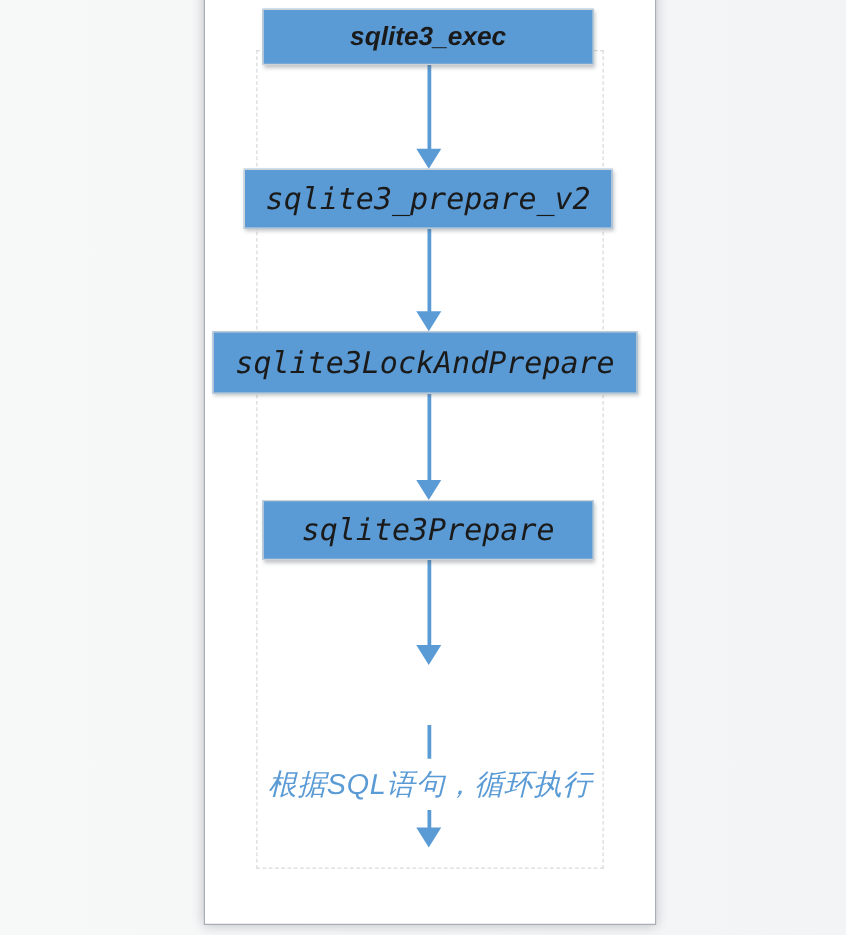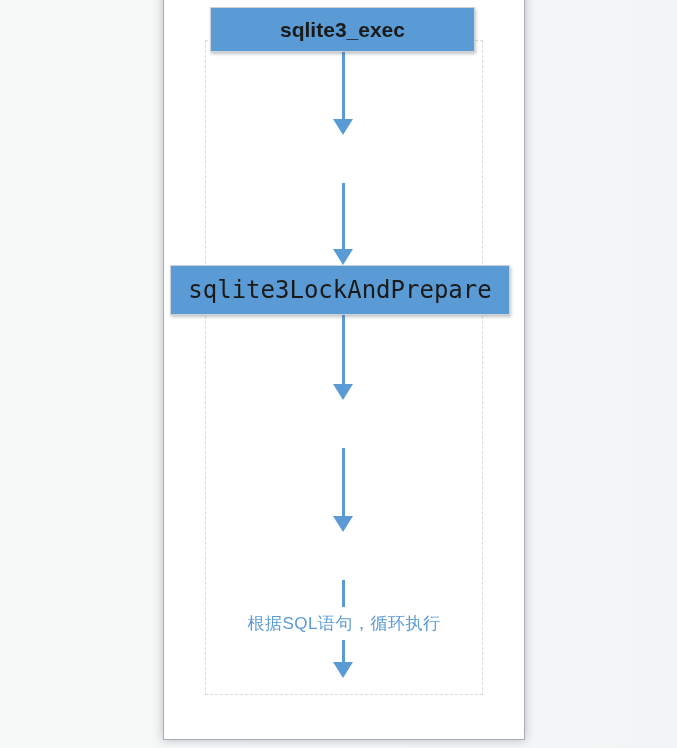--- a/index.html
+++ b/index.html
@@ -35,20 +35,21 @@
   .node{
     position:absolute;
     display:flex;align-items:center;justify-content:center;
     background:var(--node-fill);
     border:1px solid #cdd2d8;
     box-shadow:1px 2px 3px rgba(80,85,95,.35);
     color:var(--node-text);
     font-family:"DejaVu Sans Mono","Liberation Mono",monospace;
     font-size:24px;
     white-space:nowrap;
+    font-style:italic;
   }
   .node1{left:210px;top:7px;width:265px;height:45px;
          font-family:"Liberation Sans",sans-serif;font-size:21px;font-weight:600;}
   .node2{left:195px;top:135px;width:295px;height:48px;}
   .node3{left:170px;top:265px;width:340px;height:50px;text-align:center;}
   .node4{left:210px;top:400px;width:265px;height:48px;}
   .node5{left:200px;top:532px;width:285px;height:48px;}
   .node6{left:212px;top:678px;width:263px;height:50px;}
   .arrow{position:absolute;left:333px;width:20px;}
   .a1{top:52px;height:83px;}
@@ -68,22 +69,23 @@
   }
   .edge-label-wrap{
     position:absolute;left:163px;top:607px;width:362px;
     text-align:center;z-index:5;
   }
   .edge-label{
     display:inline-block;
     background:var(--panel-bg);
     padding:5px 4px;
     color:var(--accent);
-    font-size:17px;
+    font-size:23px;
     letter-spacing:.5px;
+    font-style:italic;
   }
 </style>
 </head>
 <body>
 
 <div class="page">
 
   <div class="panel"></div>
 
   <div class="dashed-frame"></div>
@@ -107,15 +109,17 @@
   <div class="arrow a5">
     <div class="stem"></div>
     <div class="head"></div>
   </div>
 
   <div class="edge-label-wrap">
     <span class="edge-label">根据SQL语句，循环执行</span>
   </div>
 
   <div class="node node1">sqlite3_exec</div>
+  <div class="node node2">sqlite3_prepare_v2</div>
   <div class="node node3">sqlite3LockAndPrepare</div>
+  <div class="node node4">sqlite3Prepare</div>
 
 </div>
 
 </body></html>

